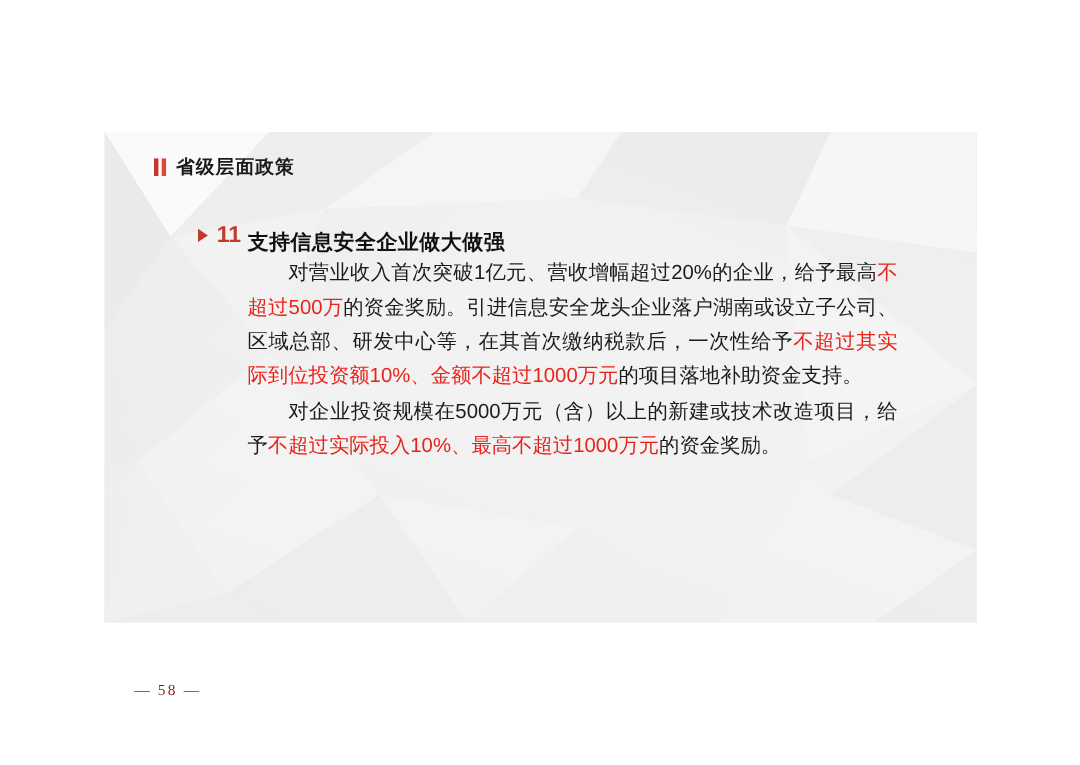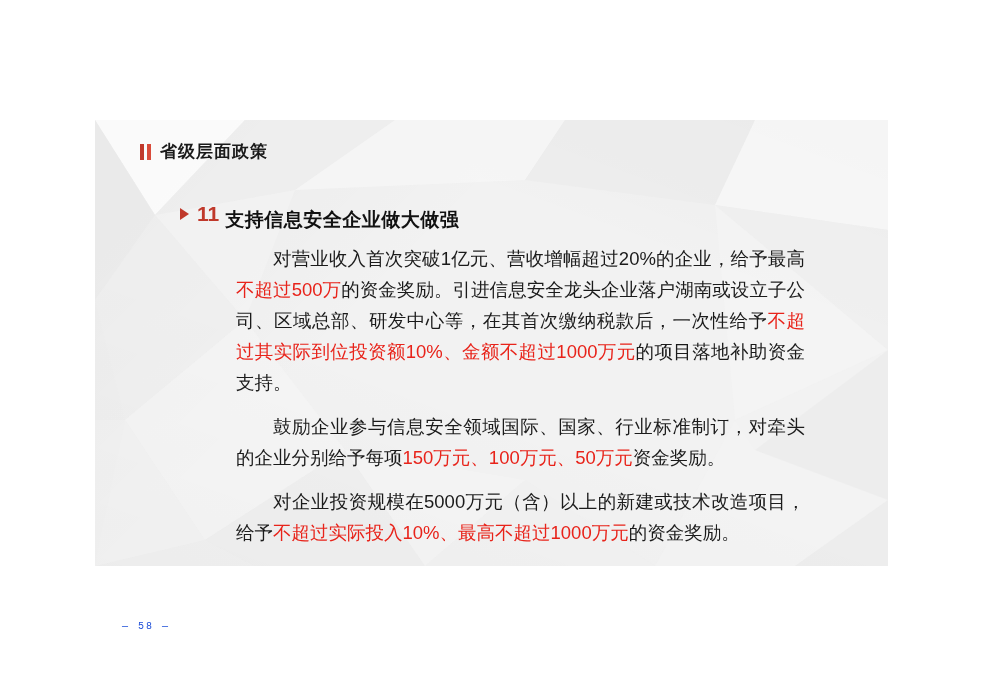--- a/index.html
+++ b/index.html
@@ -99,32 +99,32 @@
     top: 110px;
     width: 595px;
     font-size: 18.5px;
     line-height: 31px;
     color: #1b1b1b;
     font-family: "Liberation Sans", sans-serif;
     text-align: justify;
     text-justify: inter-ideograph;
   }
   .body-text p {
-    margin: 13px;
+    margin: 2px;
     text-indent: 2em;
   }
   .hl { color: #e8231a; }
 
   .pagenum {
     position: absolute;
     left: 122px;
     top: 621px;
-    font-size: 10px;
-    color: #1d4ed8;
-    font-family: Liberation Mono, monospace;
+    font-size: 14px;
+    color: #7f1d1d;
+    font-family: Liberation Serif, serif;
     letter-spacing: 2px;
   }
 </style>
 </head>
 <body>
 
 <div class="slide">
 
   <div class="facets">
     <svg viewBox="0 0 793 446" preserveAspectRatio="none" xmlns="http://www.w3.org/2000/svg">
@@ -159,19 +159,18 @@
   </div>
 
   <div class="section-head">
     <span class="tri"></span>
     <span class="sec-num">11</span>
     <span class="sec-title">支持信息安全企业做大做强</span>
   </div>
 
   <div class="body-text">
       <p><span>对营业收入首次突破1亿元、营收增幅超过20%的企业，给予最高</span><span class="hl">不超过500万</span><span>的资金奖励。引进信息安全龙头企业落户湖南或设立子公司、区域总部、研发中心等，在其首次缴纳税款后，一次性给予</span><span class="hl">不超过其实际到位投资额10%、金额不超过1000万元</span><span>的项目落地补助资金支持。</span></p>
-      <p><span>鼓励企业参与信息安全领域国际、国家、行业标准制订，对牵头的企业分别给予每项</span><span class="hl">150万元、100万元、50万元</span><span>资金奖励。</span></p>
       <p><span>对企业投资规模在5000万元（含）以上的新建或技术改造项目，给予</span><span class="hl">不超过实际投入10%、最高不超过1000万元</span><span>的资金奖励。</span></p>
     </div>
 
 </div>
 
 <div class="pagenum">— 58 —</div>
 
 </body></html>

